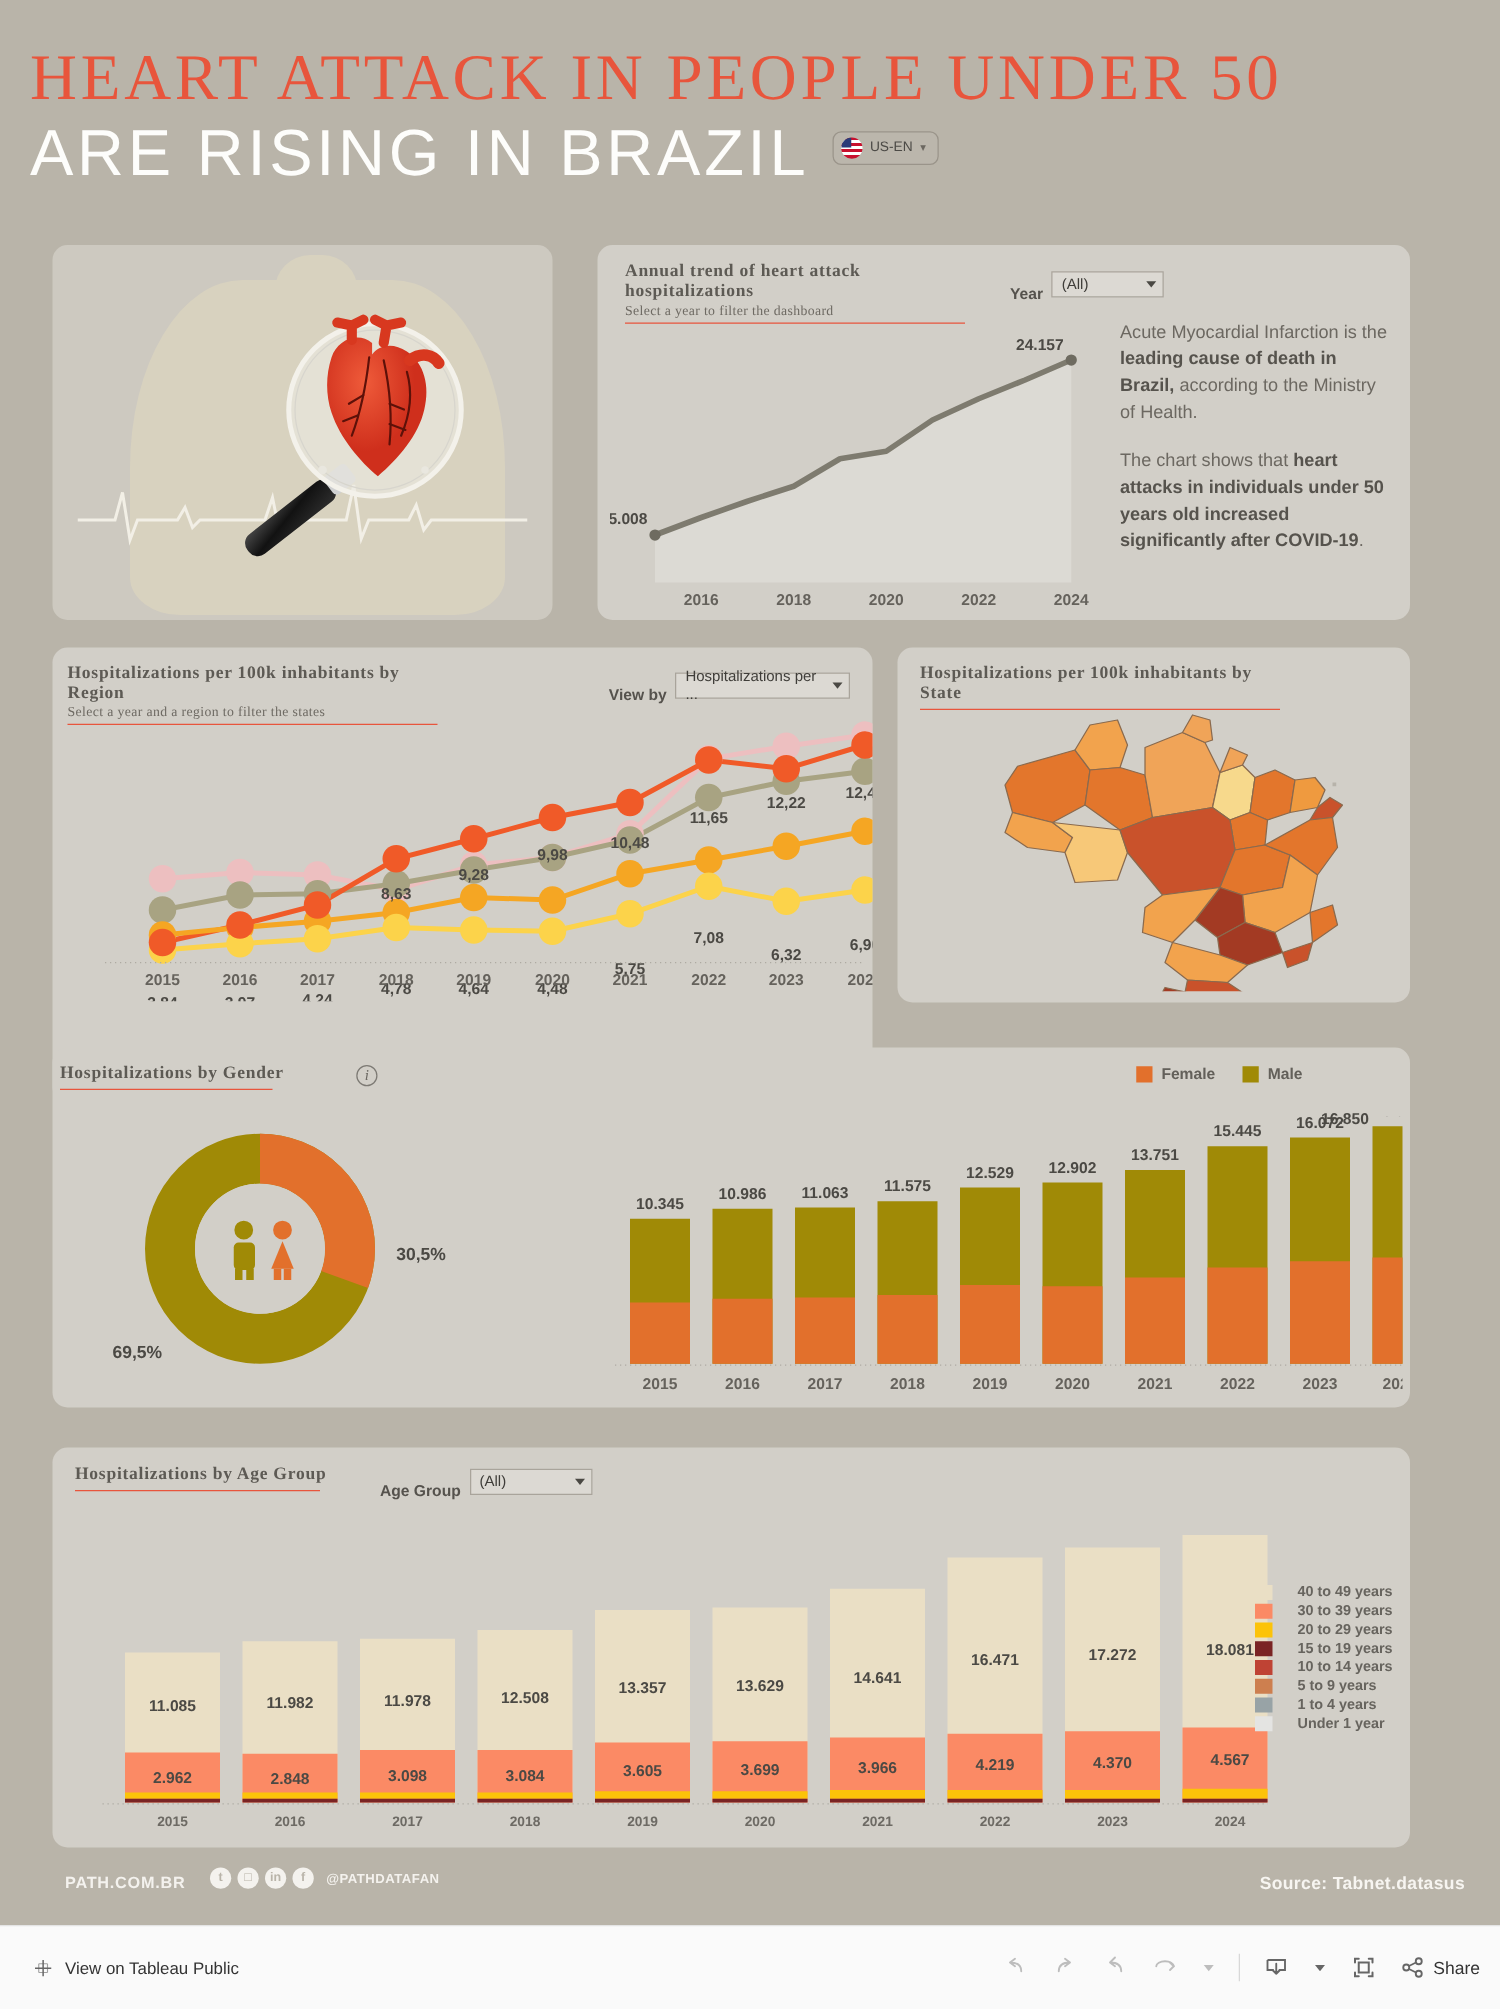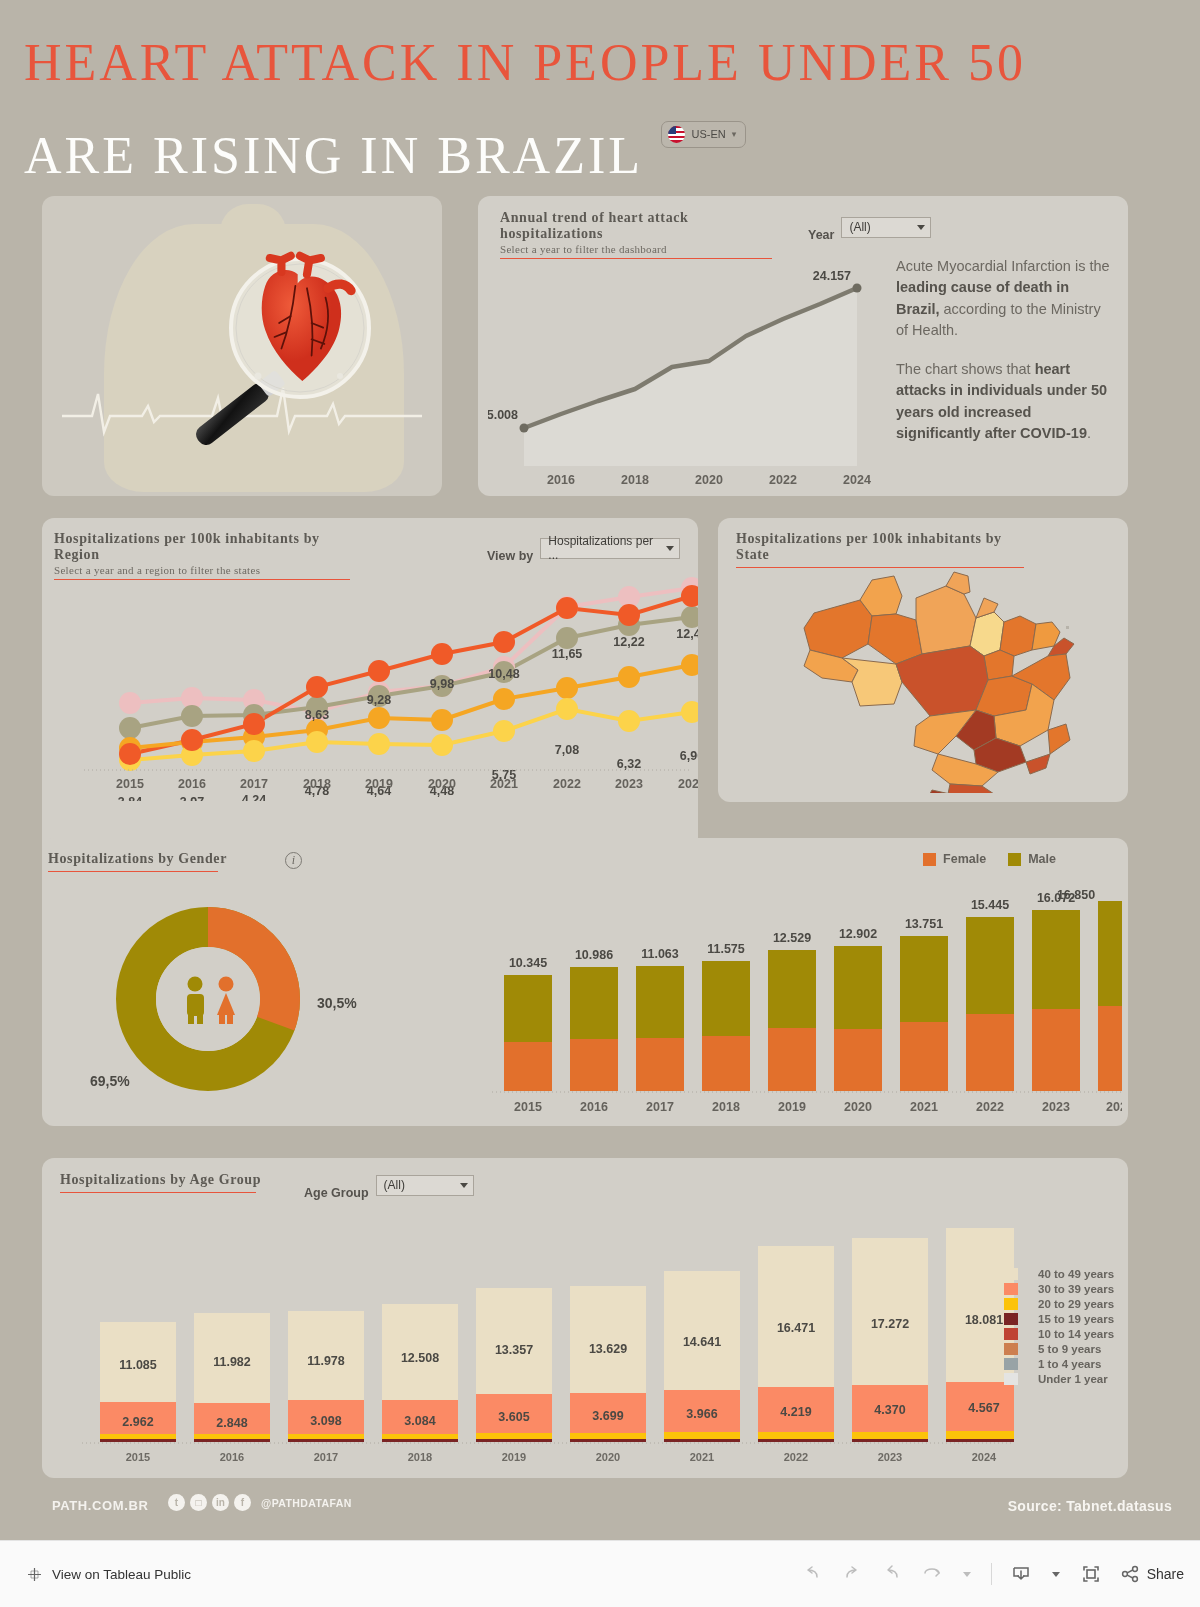--- a/index.html
+++ b/index.html
@@ -17,24 +17,24 @@
   }
 
   
   .title-wrap { position: absolute; left: 24px; top: 36px; width: 1100px; }
   .title-l1 {
     font-family: "Liberation Serif", serif;
     font-size: 52px; letter-spacing: 3px;
     color: #e8553c; font-weight: 400; line-height: 1.05;
   }
   .title-l2 {
-    font-family: Liberation Serif, serif;
+    font-family: Liberation Sans, sans-serif;
     font-size: 52px; letter-spacing: 3px;
     color: #fdfdfb; font-weight: 400; line-height: 1.25;
-    display: inline-block; vertical-align: middle; margin-top: 32px;
+    display: inline-block; vertical-align: middle;
   }
   .lang-btn {
     display: inline-flex; align-items: center; gap: 6px;
     border: 1px solid #9a948a; border-radius: 7px;
     padding: 4px 9px 4px 6px; margin-left: 14px;
     vertical-align: middle; margin-bottom: 10px;
     background: rgba(255,255,255,0.04);
     font-size: 11px; color: #4c4a46;
     font-family: "Liberation Sans", sans-serif;
     cursor: pointer;
@@ -426,21 +426,21 @@
 
   <div class="card" style="left:42px; top:838px; width:1086px; height:288px;">
     <div style="position:absolute; left:6px; top:13px;">
       <div class="card-title">Hospitalizations by Gender</div>
       <div class="rule" style="width:170px; margin-top:4px;"></div>
     </div>
     <div class="info-circle" style="position:absolute; left:243px; top:14px;">
       <span>i</span>
     </div>
 
-    <div class="legend" style="position:absolute; right:72px; top:14px;">
+    <div class="legend" style="position:absolute; right:86px; top:14px;">
       <div class="leg-item">
         <span class="swatch" style="background:#e2702c;"></span>
         <span>Female</span>
       </div>
       <div class="leg-item">
         <span class="swatch" style="background:#a08a06;"></span>
         <span>Male</span>
       </div>
     </div>
 

